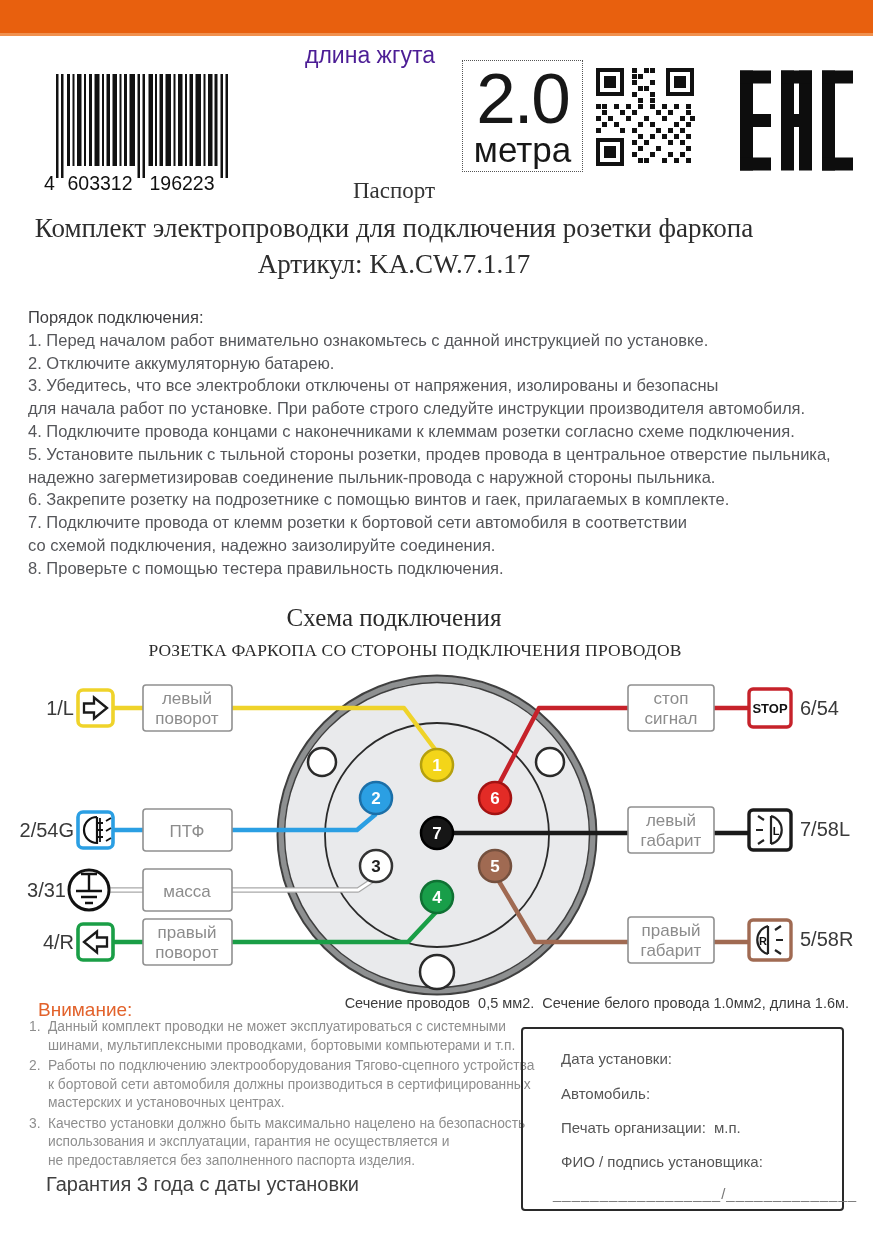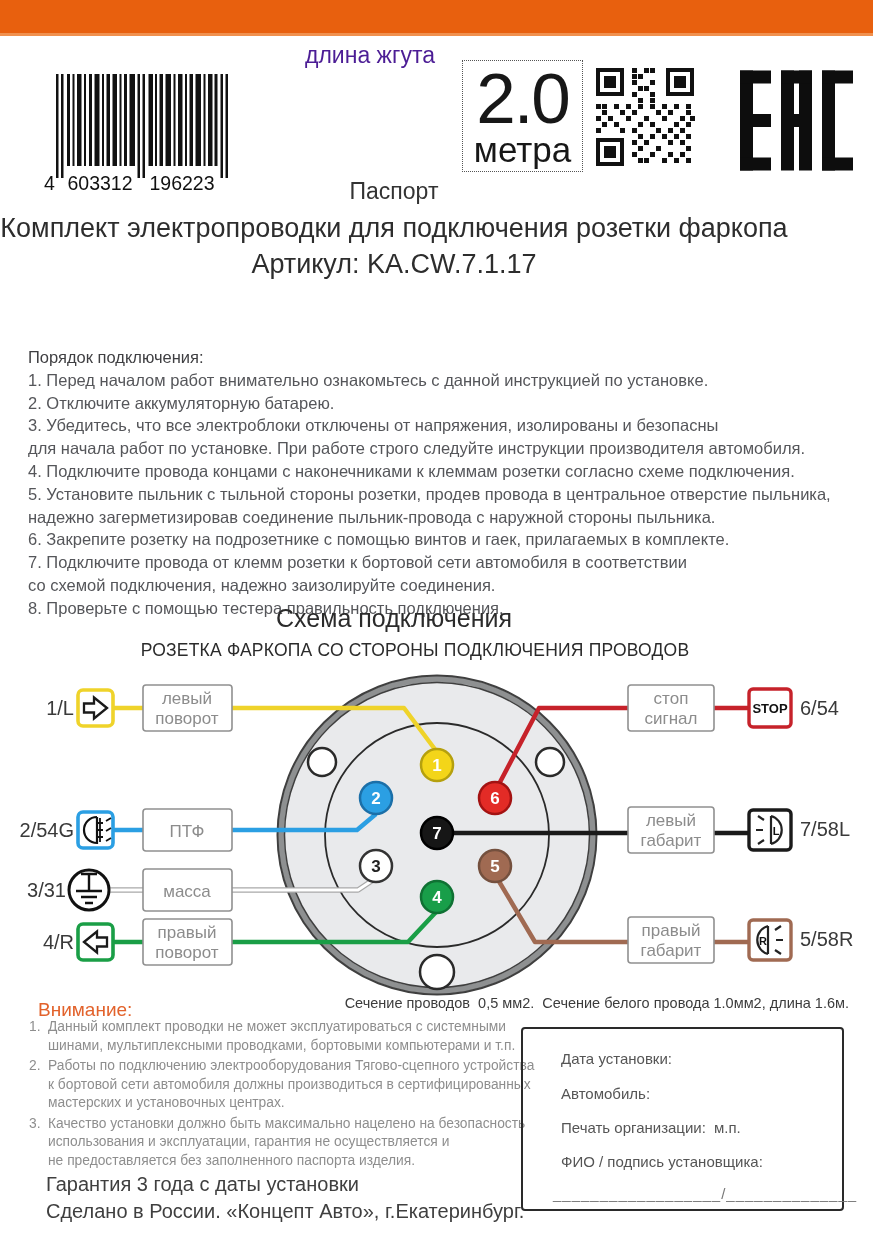--- a/index.html
+++ b/index.html
@@ -1,39 +1,39 @@
 <!DOCTYPE html>
 <html><head>
 <meta charset="utf-8">
 <style>
   html,body { margin:0; padding:0; background:#fff; }
   .page {
     position:relative; width:873px; height:1240px; background:#ffffff;
     font-family:"Liberation Sans","DejaVu Sans",sans-serif; overflow:hidden; color:#3a3a3a;
   }
   .abs { position:absolute; }
-  .ctr { text-align:center; width:788px; left:0; }
+  .ctr { text-align:center; width:788px; left:0;font-family:Liberation Serif, serif; }
   .top-band { top:0; left:0; width:873px; height:33px; background:#E8600E; }
   .top-band-accent { top:33px; left:0; width:873px; height:3px; background:#F0914F; }
 
   .harness-label { top:42px; left:0; width:740px; text-align:center; font-size:23px; color:#4c1d95; }
   .length-box {
     top:60px; left:462px; width:119px; height:110px; border:1px dotted #555;
     text-align:center; color:#171717;
   }
   .length-value { font-size:71px; line-height:76px; font-weight:500; letter-spacing:-2px; }
   .length-unit  { font-size:35px; line-height:34px; margin-top:-4px; }
 
   .passport   { top:178px; font-size:23px; color:#333; }
   .product    { top:213px; font-size:27px; color:#2d2d2d; }
   .article    { top:249px; font-size:27px; color:#2d2d2d; }
   .instr-head { top:286px; font-size:17.5px; color:#333; }
 
   .steps { top:306px; left:28px; width:830px; font-size:16.5px; line-height:22.8px; color:#55565a; white-space:nowrap; }
-  .steps .lead { color:#3f3f42;margin-top:40px; }
+  .steps .lead { color:#3f3f42; }
 
   .schema-title    { top:604px; font-size:25px; color:#2b2b2b; }
   .schema-subtitle { top:640px; font-size:17.5px; color:#2b2b2b; letter-spacing:.2px;padding-left:21px; }
 
   .diagram-svg { top:666px; left:0; }
   svg { font-family:"Liberation Sans","DejaVu Sans",sans-serif; }
   svg text { user-select:none; }
 
   .wire-note { top:995px; right:24px; font-size:14.5px; color:#3c3c3c; white-space:pre; }
 
@@ -331,15 +331,14 @@
   <div class="abs form-box">
     <div class="form-row" style="top:21px">Дата установки:</div>
     <div class="form-row" style="top:56px">Автомобиль:</div>
     <div class="form-row" style="top:90px">Печать организации:</div>
     <div class="form-mp">м.п.</div>
     <div class="form-row" style="top:124px">ФИО / подпись установщика:</div>
     <div class="form-sig">__________________/______________</div>
   </div>
 
   <div class="abs warranty">Гарантия 3 года с даты установки</div>
-  <div class="abs made-in">Сделано в России. «Концепт Авто», г.Екатеринбург.</div>
 
 </div>
 
 </body></html>

